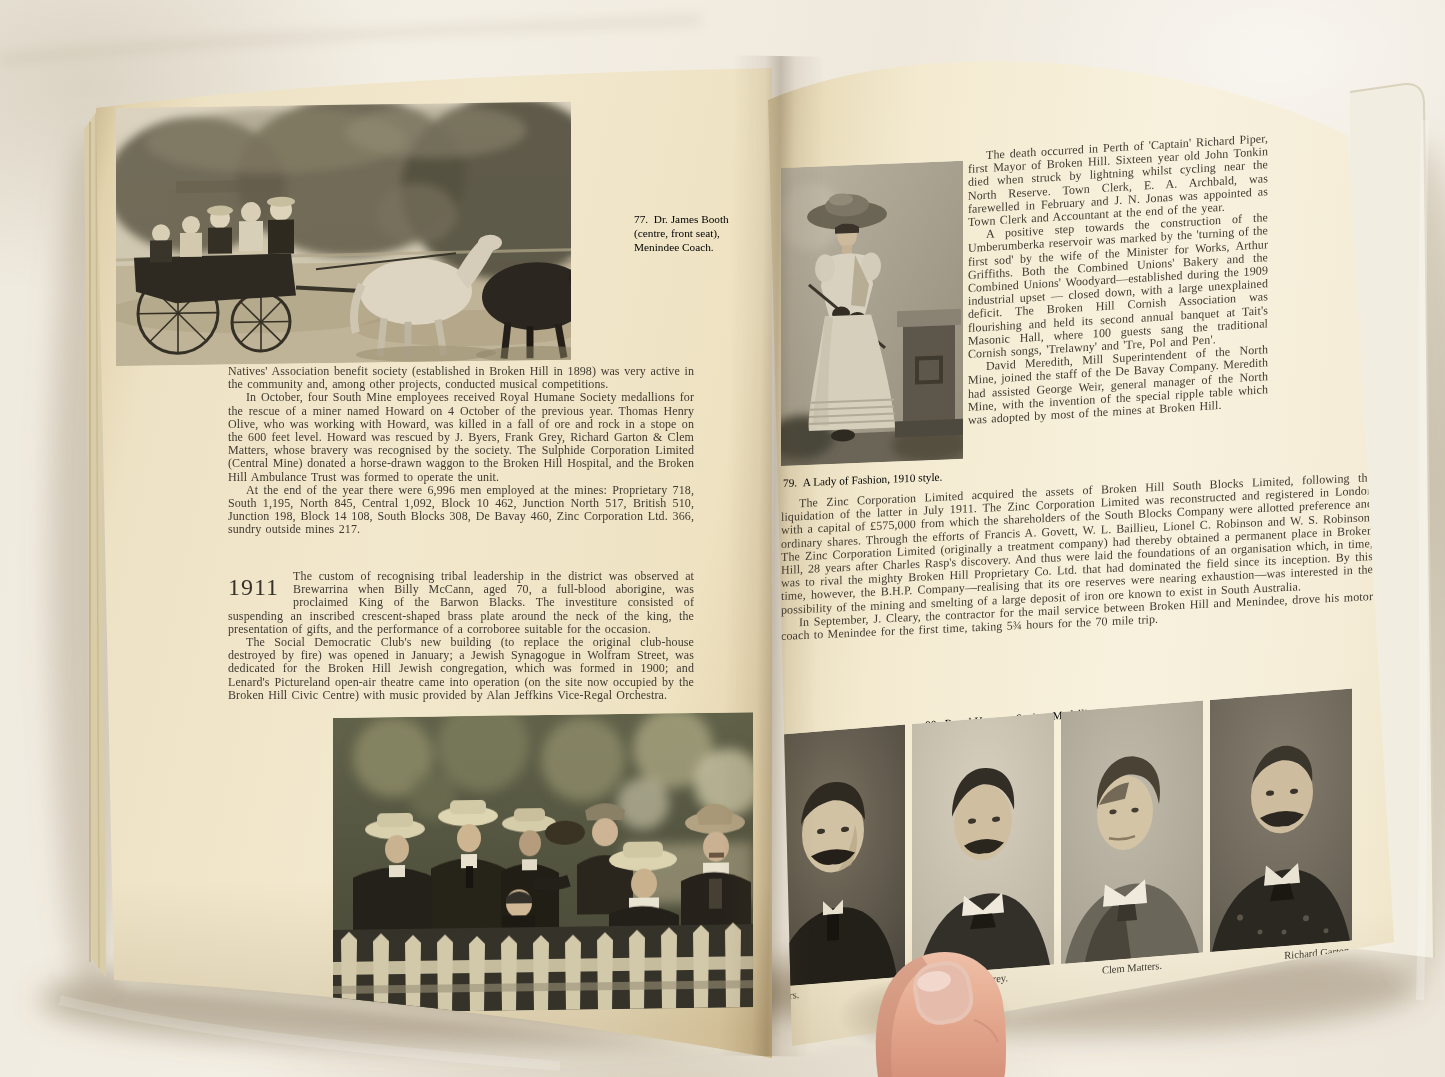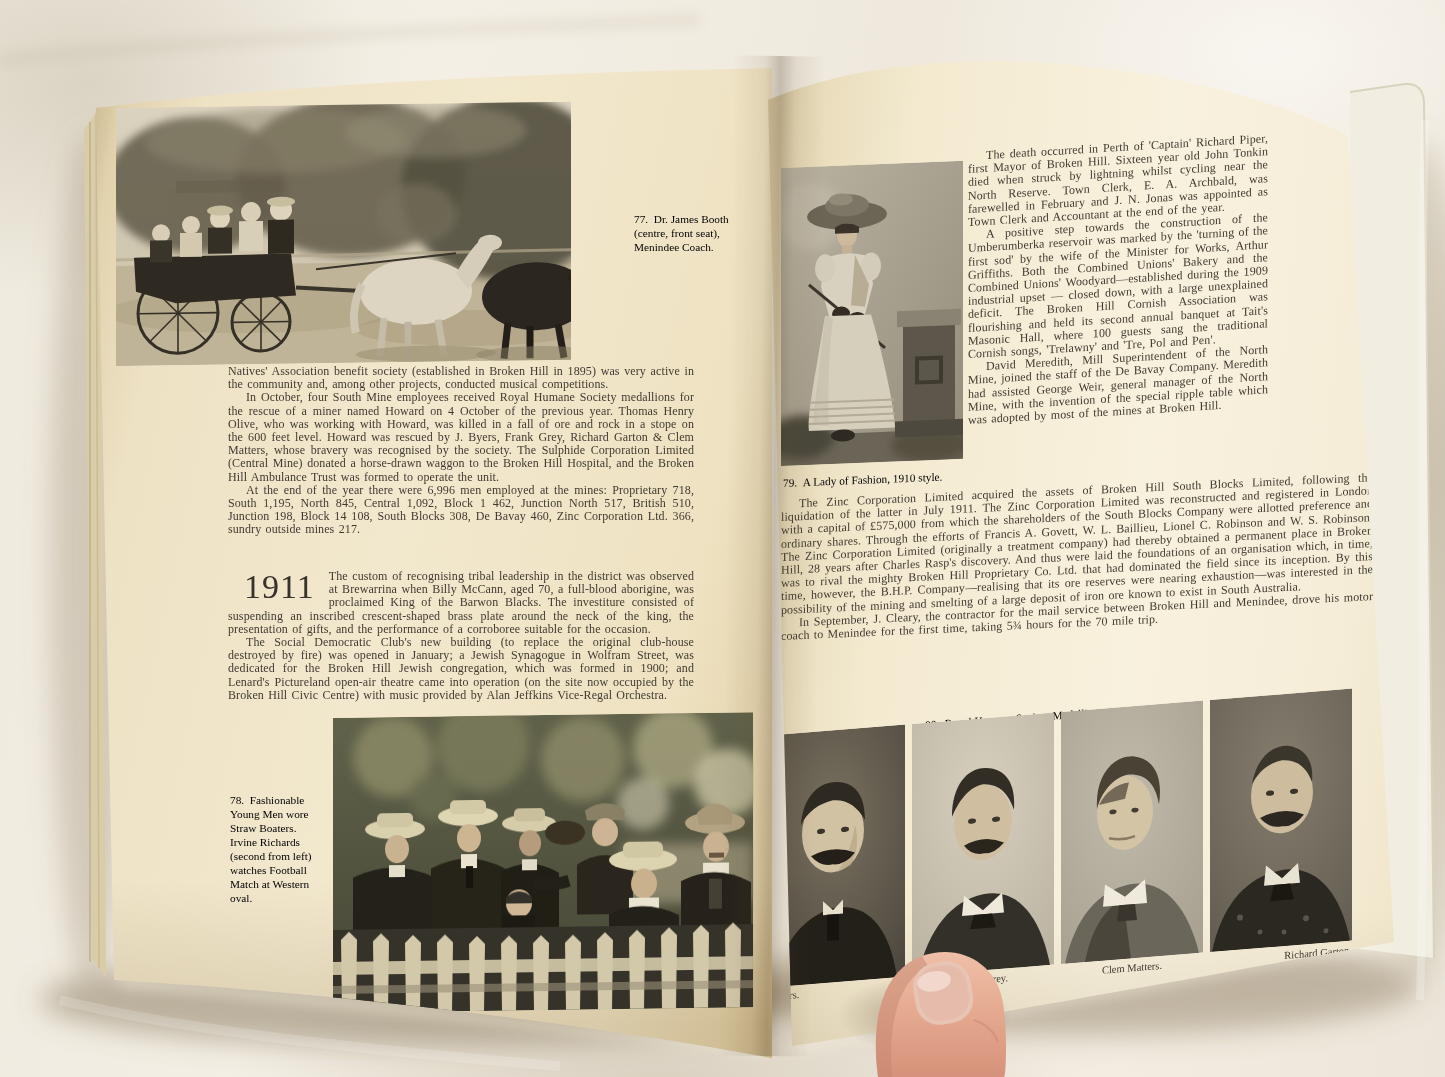--- a/index.html
+++ b/index.html
@@ -27,21 +27,21 @@
       linear-gradient(180deg, rgba(120,95,55,0) 85%, rgba(120,95,55,0.14) 98%),
       linear-gradient(95deg,#d2bf97 0%,#e7dab8 6%,#f3ead0 22%,#f8f1dd 58%,#f5edd8 86%,#efe5c9 100%);}
 
   .abs{position:absolute;transform-origin:0 0;}
   .ink{color:#403a31;}
   .block{text-align:justify;font-size:12px;line-height:13.2px;word-spacing:1.2px;letter-spacing:.1px;}
   .block p{margin:0;}
   .block p.ind{text-indent:1.5em;}
   .cap{font-size:11.3px;line-height:14px;color:#45403
 6;}
-  .year{float:left;font-size:34px;line-height:30px;margin:2px 14px 4px 16px;color:#37322a;letter-spacing:1px;}
+  .year{float:left;font-size:24px;line-height:30px;margin:2px 14px 4px 0;color:#37322a;letter-spacing:1px;}
   .gutter{position:absolute;left:726px;top:56px;width:92px;height:1000px;z-index:4;pointer-events:none;
     background:linear-gradient(90deg, rgba(95,75,45,0) 0%, rgba(95,75,45,0.10) 35%, rgba(70,52,28,0.26) 52%, rgba(95,75,45,0.10) 68%, rgba(95,75,45,0) 100%);
     transform:rotate(0.8deg);}
   .portraits{display:flex;gap:7px;}
   .pcell{width:142px;}
   .pcell .pname{font-size:10.5px;color:#3d382f;margin-top:4px;line-height:12px;}
   .thumbwrap{position:absolute;left:846px;top:936px;width:190px;height:141px;z-index:9;}
   .thumbshadow{position:absolute;left:800px;top:960px;width:250px;height:110px;z-index:8;
     background:radial-gradient(ellipse 50% 50% at 50% 50%, rgba(85,60,40,0.38), rgba(85,60,40,0) 70%);}
 </style>
@@ -159,32 +159,31 @@
         </g>
         <ellipse cx="310" cy="250" rx="70" ry="8" fill="#958a6c" opacity="0.5"></ellipse>
         <ellipse cx="420" cy="252" rx="60" ry="8" fill="#8c8164" opacity="0.5"></ellipse>
         <line x1="200" y1="164" x2="340" y2="150" stroke="#3a352b" stroke-width="2"></line>
       </svg>
     </div>
 
     <div class="abs cap" style="left:538px;top:144px;width:128px;">77. Dr. James Booth (centre, front seat), Menindee Coach.</div>
 
     <div class="abs block ink" style="left:132px;top:297px;width:466px;">
-      <p>Natives' Association benefit society (established in Broken Hill in 1895) was very active in the community and, among other projects, conducted musical competitions.</p>
+      <p>Natives' Association benefit society (established in Broken Hill in 1898) was very active in the community and, among other projects, conducted musical competitions.</p>
       <p class="ind">In October, four South Mine employees received Royal Humane Society medallions for the rescue of a miner named Howard on 4 October of the previous year.  Thomas Henry Olive, who was working with Howard, was killed in a fall of ore and rock in a stope on the 600 feet level.  Howard was rescued by J. Byers, Frank Grey, Richard Garton &amp; Clem Matters, whose bravery was recognised by the society.  The Sulphide Corporation Limited (Central Mine) donated a horse-drawn waggon to the Broken Hill Hospital, and the Broken Hill Ambulance Trust was formed to operate the unit.</p>
-      <p class="ind">At the end of the year there were 6,996 men employed at the mines: Proprietary 718, South 1,195, North 845, Central 1,092, Block 1 462, Junction North 517, British 510, Junction 198, Block 14 108, South Blocks 308, De Bavay 460, Zinc Corporation Ltd. 366, sundry outside mines 217.</p>
+      <p class="ind">At the end of the year there were 6,996 men employed at the mines: Proprietary 718, South 1,195, North 845, Central 1,092, Block 10 462, Junction North 517, British 510, Junction 198, Block 14 108, South Blocks 308, De Bavay 460, Zinc Corporation Ltd. 366, sundry outside mines 217.</p>
     </div>
 
     <div class="abs block ink" style="left:132px;top:502px;width:466px;">
       <div class="year">1911</div>
       <p>The custom of recognising tribal leadership in the district was observed at Brewarrina when Billy McCann, aged 70, a full-blood aborigine, was proclaimed King of the Barwon Blacks.  The investiture consisted of suspending an inscribed crescent-shaped brass plate around the neck of the king, the presentation of gifts, and the performance of a corroboree suitable for the occasion.</p>
       <p class="ind">The Social Democratic Club's new building (to replace the original club-house destroyed by fire) was opened in January; a Jewish Synagogue in Wolfram Street, was dedicated for the Broken Hill Jewish congregation, which was formed in 1900; and Lenard's Pictureland open-air theatre came into operation (on the site now occupied by the Broken Hill Civic Centre) with music provided by Alan Jeffkins Vice-Regal Orchestra.</p>
     </div>
 
-    <div class="abs cap" style="left:134px;top:725px;width:94px;">78. Fashionable Young Men wore Straw Boaters. Irvine Richards (second from left) watches Football Match at Western oval.</div>
 
     <div class="abs" style="left:237px;top:650px;width:420px;height:295px;transform:skewY(-0.8deg);">
       <svg width="420" height="295" viewBox="0 0 420 295">
         <defs>
           <linearGradient id="p78bg" x1="0" y1="0" x2="0" y2="1">
               <stop offset="0" stop-color="#61624a"></stop>
               <stop offset="1" stop-color="#454635"></stop>
             </linearGradient>
           <filter id="b6" x="-30%" y="-30%" width="160%" height="160%">
               <feGaussianBlur stdDeviation="6"></feGaussianBlur>

